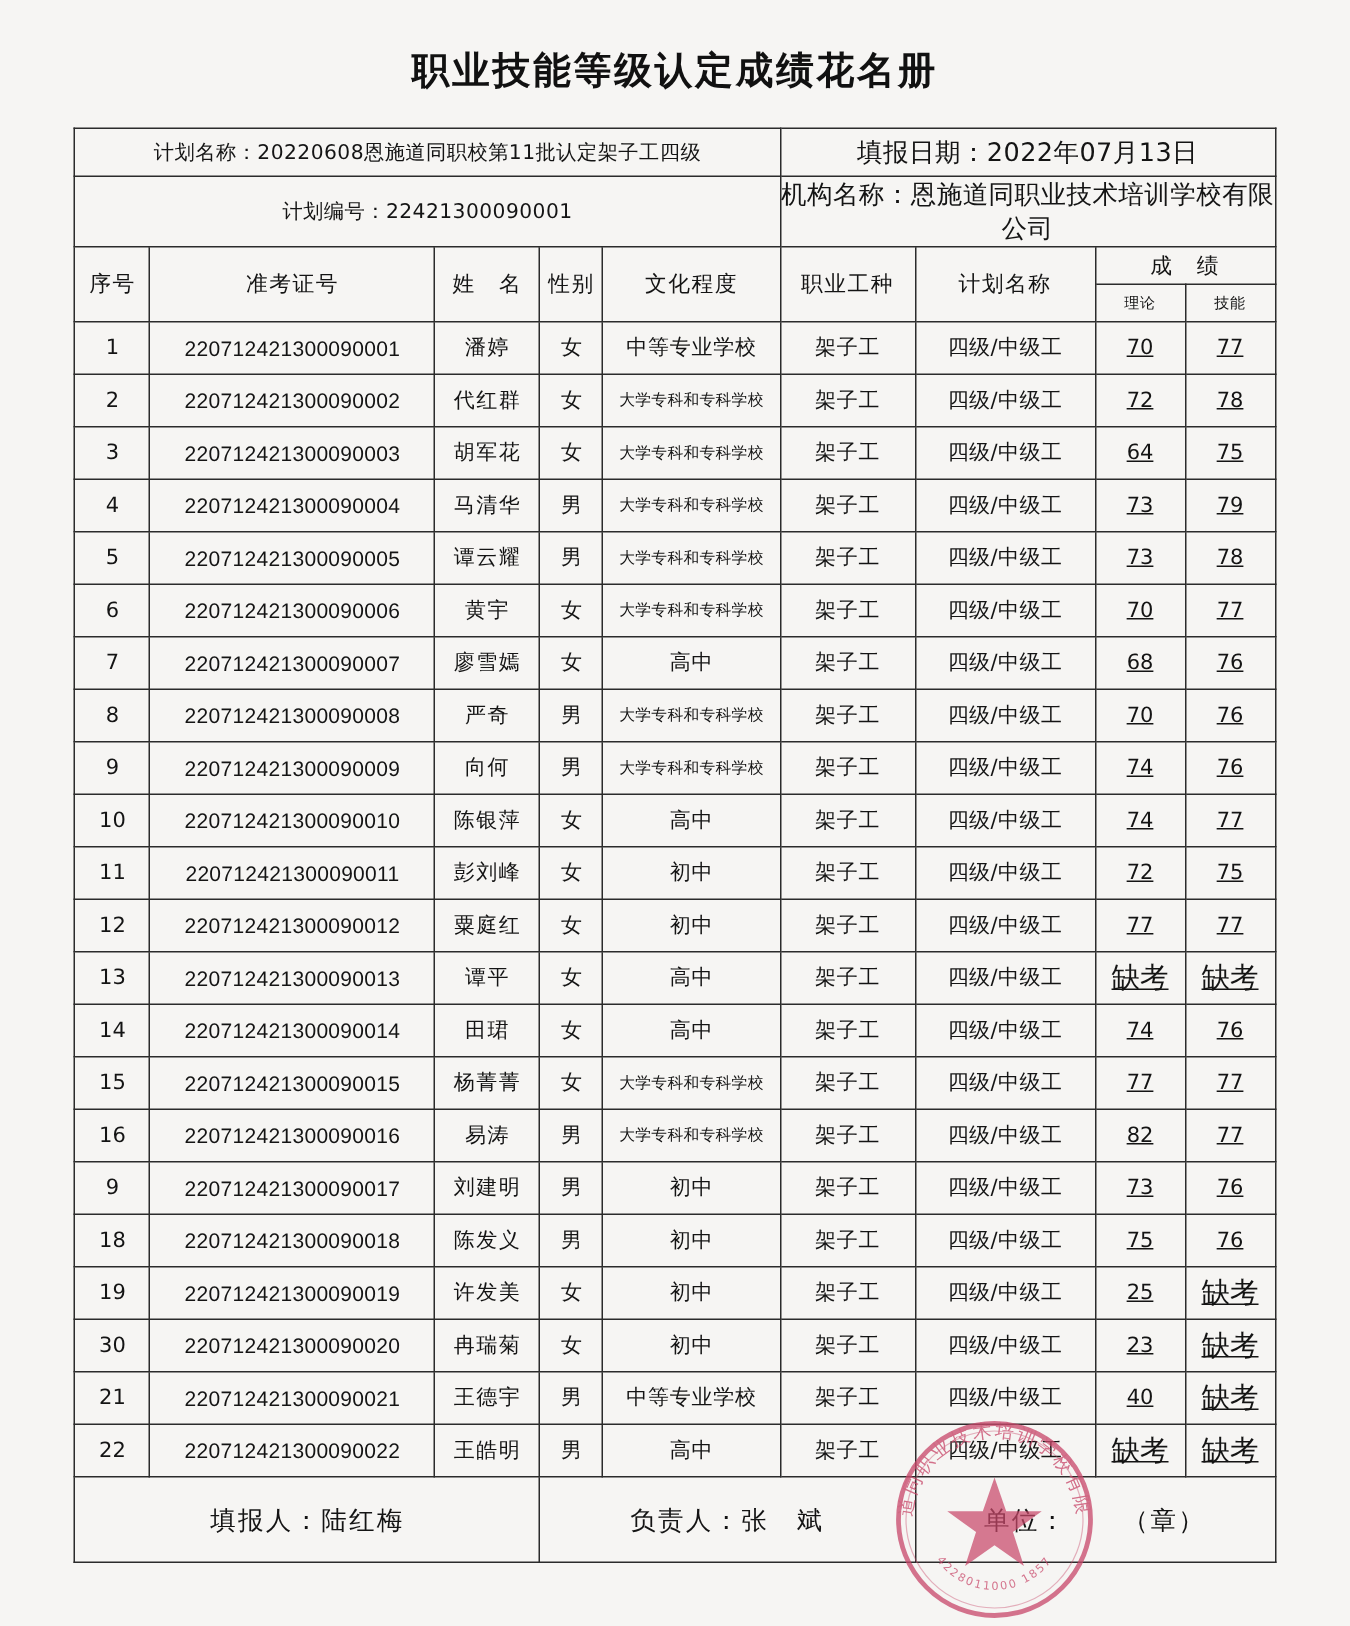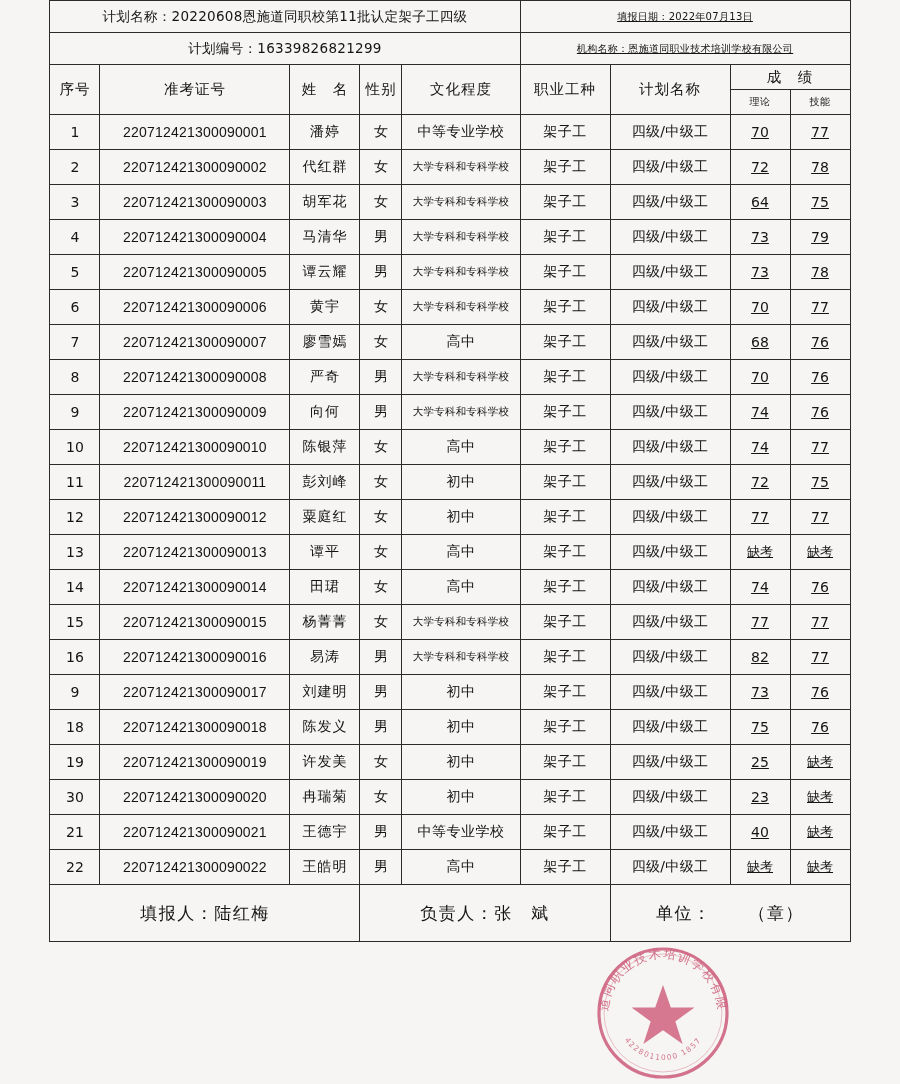--- a/index.html
+++ b/index.html
@@ -53,23 +53,22 @@
     height: 31px;
     text-align: left;
     padding-left: 10px;
     font-size: 13.5px;
     letter-spacing: 0.3px;
   }
   .info-cell-right {
     height: 31px;
     text-align: right;
     padding-right: 10px;
-    font-size: 10px;
+    font-size: 17px;
     letter-spacing: 0.3px;
-    text-decoration: underline;
   }
   
   .colhead {
     height: 24px;
     font-size: 14.5px;
     letter-spacing: 1px;
   }
   .colhead-tall {
     height: 48px;
     font-size: 14.5px;
@@ -91,21 +90,21 @@
     letter-spacing: 0.2px;
     font-family: Liberation Sans, sans-serif;
   }
   td.c-name { font-size: 14.5px; letter-spacing: 1px; }
   td.c-gender { font-size: 14.5px; }
   td.c-edu { font-size: 14.5px; letter-spacing: 0.5px; }
   td.c-edu.small { font-size: 10.5px; letter-spacing: 0.2px; text-align: center; }
   td.c-job { font-size: 14.5px; letter-spacing: 0.5px; }
   td.c-level { font-size: 14.5px; letter-spacing: 0.3px; }
   td.c-score { font-size: 14.5px; text-decoration: underline; }
-  td.c-score.absent { font-size: 13px; }
+  td.c-score.absent { font-size: 19px; }
   
   .footer-cell {
     height: 56px;
     font-size: 17px;
     letter-spacing: 1.5px;
   }
   
   .seal {
     position: absolute;
     left: 588px;
@@ -116,20 +115,21 @@
     z-index: 5;
     opacity: 0.82;
   }
   .seal svg { display: block; }
 </style>
 </head>
 <body>
 
 <div class="page">
 
+  <h1 class="doc-title">职业技能等级认定成绩花名册</h1>
 
   <table class="main">
     <colgroup>
       <col style="width:50px">
       <col style="width:190px">
       <col style="width:70px">
       <col style="width:42px">
       <col style="width:118px">
       <col style="width:90px">
       <col style="width:120px">
@@ -137,21 +137,21 @@
       <col style="width:60px">
     </colgroup>
     <tbody>
 
       <tr>
         <td class="info-cell" colspan="5">计划名称：20220608恩施道同职校第11批认定架子工四级</td>
         <td class="info-cell-right" colspan="4">填报日期：2022年07月13日</td>
       </tr>
 
       <tr>
-        <td class="info-cell" colspan="5">计划编号：16339826821299</td>
+        <td class="info-cell" colspan="5">计划编号：22421300090001</td>
         <td class="info-cell-right" colspan="4">机构名称：恩施道同职业技术培训学校有限公司</td>
       </tr>
 
       <tr>
         <td class="colhead-tall" rowspan="2">序号</td>
         <td class="colhead-tall" rowspan="2">准考证号</td>
         <td class="colhead-tall" rowspan="2">姓　名</td>
         <td class="colhead-tall" rowspan="2">性别</td>
         <td class="colhead-tall" rowspan="2">文化程度</td>
         <td class="colhead-tall" rowspan="2">职业工种</td>

